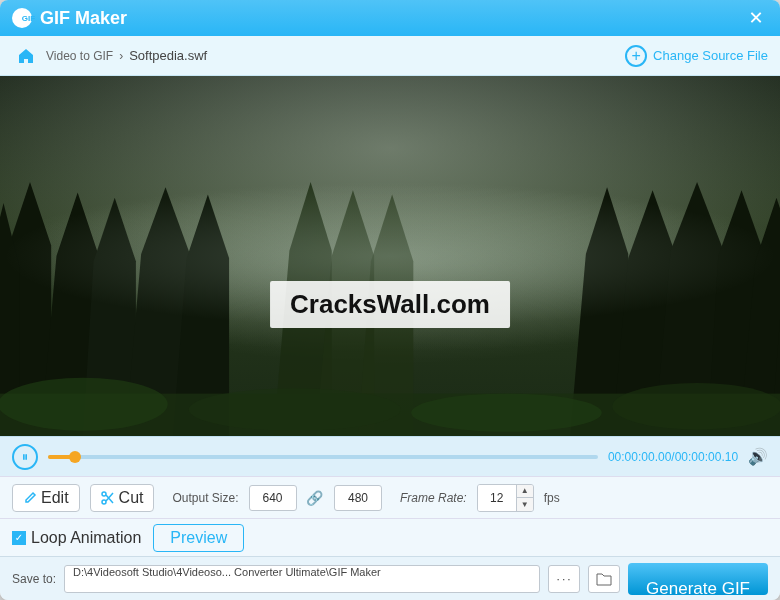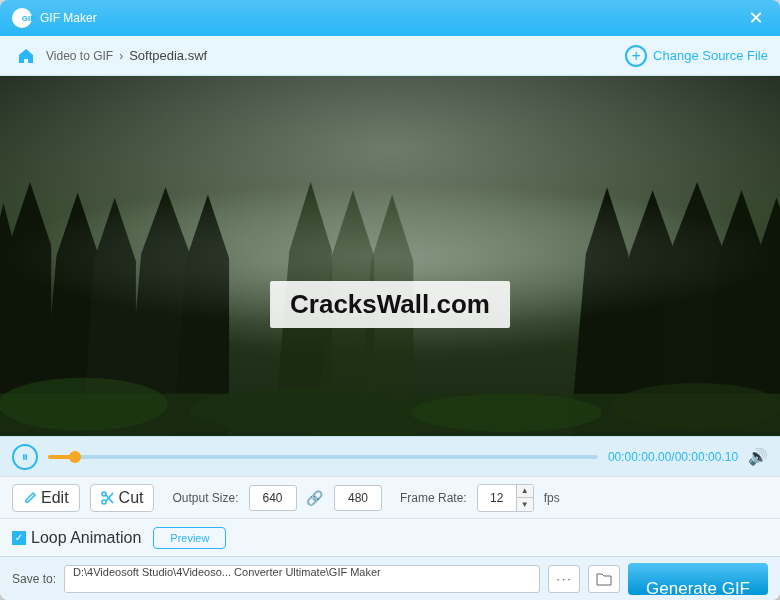--- a/index.html
+++ b/index.html
@@ -44,22 +44,22 @@
       border-radius: 50%;
       display: flex;
       align-items: center;
       justify-content: center;
       font-size: 11px;
       color: #29b6f6;
       font-weight: bold;
     }
     .titlebar-title {
       color: #fff;
-      font-size: 12px;
-      font-weight: 400;
+      font-size: 18px;
+      font-weight: 700;
     }
     .titlebar-close {
       color: #fff;
       cursor: pointer;
       font-size: 18px;
       line-height: 1;
       width: 24px;
       height: 24px;
       display: flex;
       align-items: center;
@@ -267,20 +267,21 @@
       color: #333;
     }
     .link-icon {
       color: #29b6f6;
       font-size: 14px;
     }
     .frame-label {
       color: #555;
       font-size: 12px;
       margin-left: 8px;
+      font-style: italic;
     }
     .fps-input {
       width: 38px;
       height: 26px;
       border: none;
       text-align: center;
       font-size: 12px;
       color: #333;
     }
     .fps-arrows {
@@ -345,21 +346,21 @@
       color: #333;
       font-size: 16px;
     }
     .preview-btn {
       padding: 4px 16px;
       border: 1px solid #29b6f6;
       background: transparent;
       color: #29b6f6;
       border-radius: 4px;
       cursor: pointer;
-      font-size: 11px;
+      font-size: 16px;
     }
     
     .save-bar {
       background: #e8f4fb;
       height: 44px;
       display: flex;
       align-items: center;
       padding: 0 12px;
       gap: 8px;
       flex-shrink: 0;

